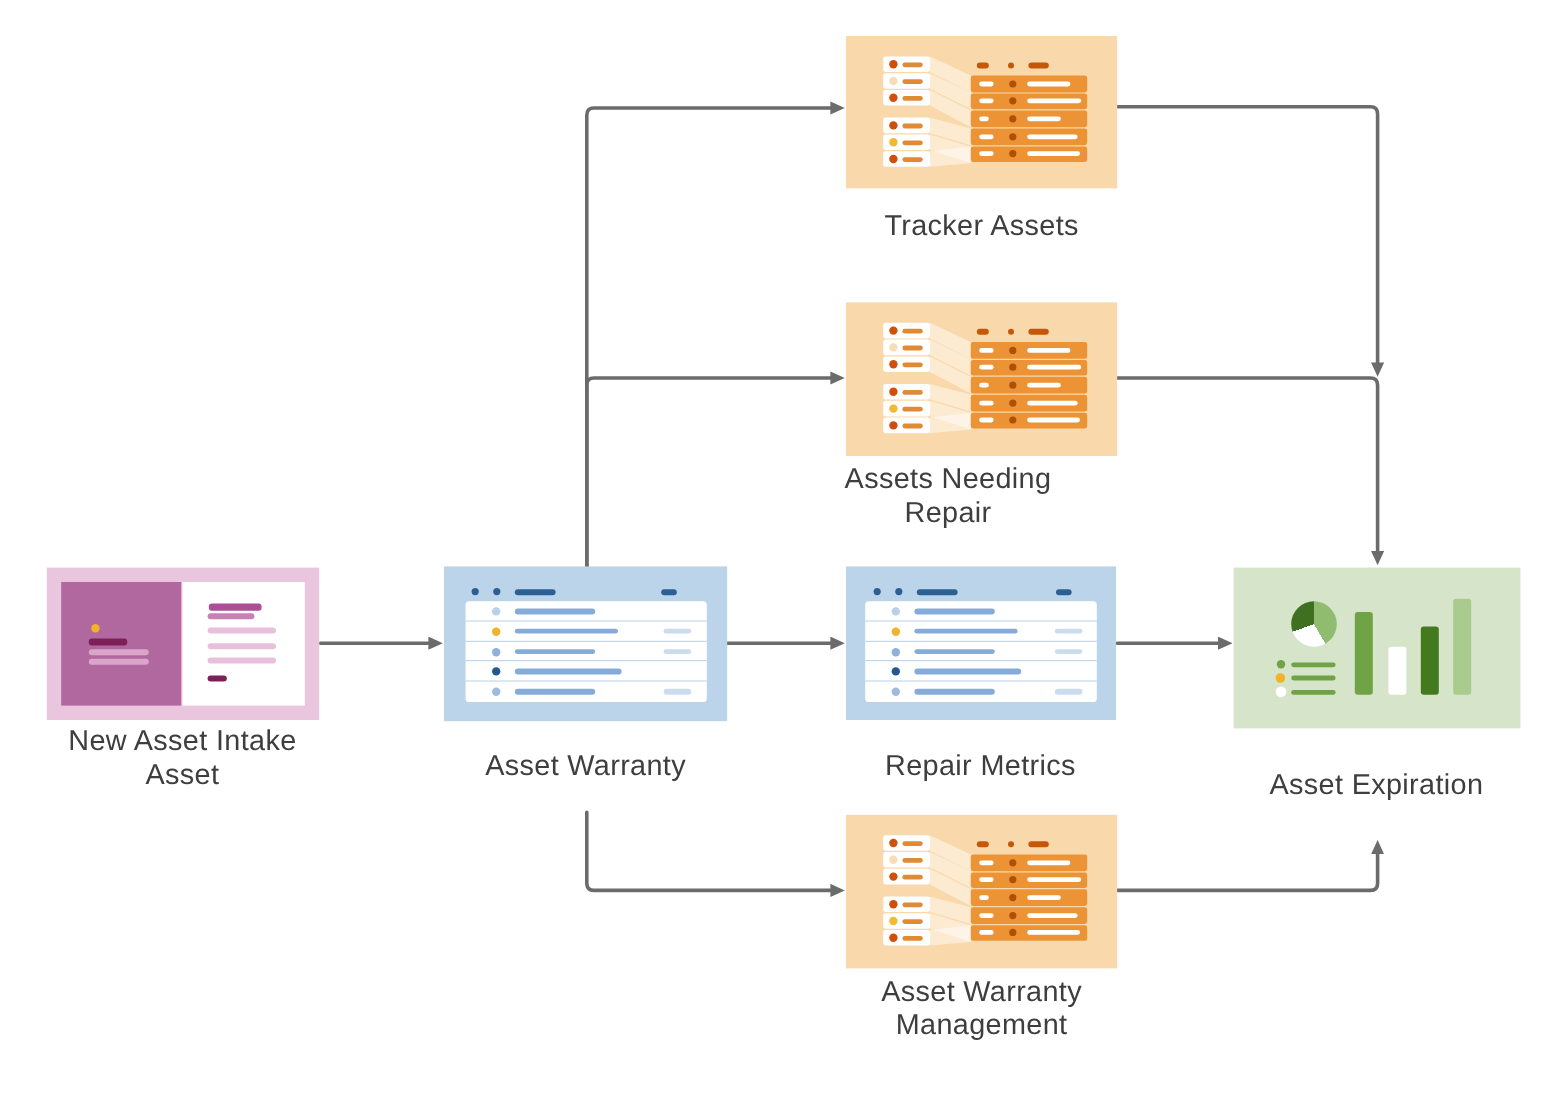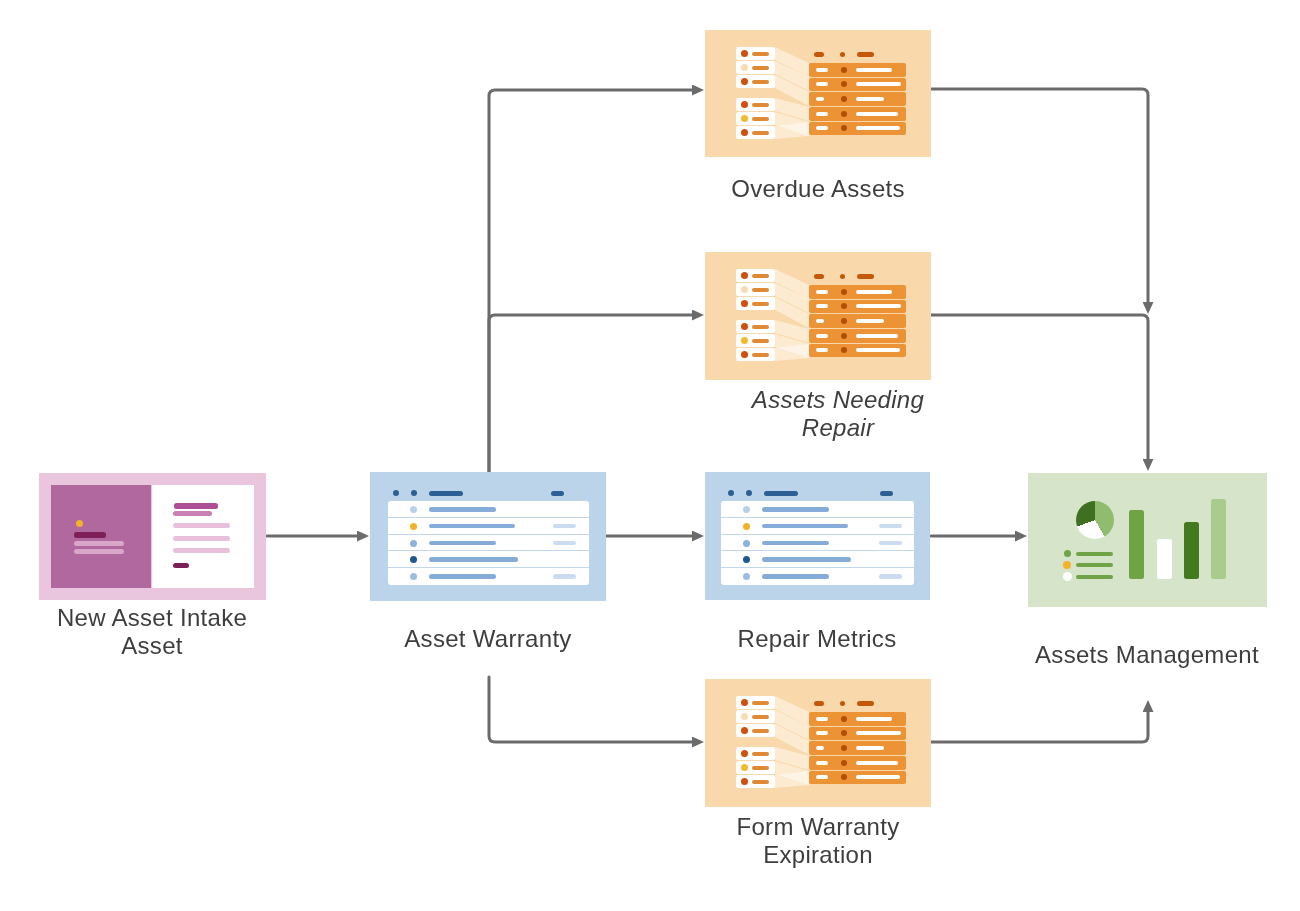--- a/index.html
+++ b/index.html
@@ -167,21 +167,21 @@
           <span class="bar" style="left:7px;top:4.8px;width:12px;height:4px;background:#ffffff;"></span>
           <span class="dot" style="left:32px;top:3.8px;width:6px;height:6px;background:#b14f06;"></span>
           <span class="bar" style="left:47px;top:4.8px;width:42px;height:4px;background:#ffffff;"></span>
         </div>
       <div class="o-table-row" style="top:91.7px;">
           <span class="bar" style="left:7px;top:4.8px;width:12px;height:4px;background:#ffffff;"></span>
           <span class="dot" style="left:32px;top:3.8px;width:6px;height:6px;background:#b14f06;"></span>
           <span class="bar" style="left:47px;top:4.8px;width:44px;height:4px;background:#ffffff;"></span>
         </div>
     </div>
-    <div class="label" style="left:698px;top:175px;width:240px;">Overdue Assets</div>
+    <div class="label" style="left:698px;top:175px;width:240px;">Tracker Assets</div>
   </div>
 
   <div class="node">
     <div class="card orange-card" style="left:705px;top:252px;width:226px;height:128px;">
       <svg class="abs" width="226" height="127" style="left:0;top:0;">
         <g fill="rgba(255,255,255,0.45)">
           <polygon points="70,17 70,30 104,47 104,33"></polygon>
           <polygon points="70,31 70,44 104,61 104,47"></polygon>
           <polygon points="70,45 70,58 104,76 104,62"></polygon>
           <polygon points="70,68 70,81 104,91 104,77"></polygon>
@@ -235,21 +235,21 @@
           <span class="bar" style="left:7px;top:4.8px;width:12px;height:4px;background:#ffffff;"></span>
           <span class="dot" style="left:32px;top:3.8px;width:6px;height:6px;background:#b14f06;"></span>
           <span class="bar" style="left:47px;top:4.8px;width:42px;height:4px;background:#ffffff;"></span>
         </div>
       <div class="o-table-row" style="top:91.7px;">
           <span class="bar" style="left:7px;top:4.8px;width:12px;height:4px;background:#ffffff;"></span>
           <span class="dot" style="left:32px;top:3.8px;width:6px;height:6px;background:#b14f06;"></span>
           <span class="bar" style="left:47px;top:4.8px;width:44px;height:4px;background:#ffffff;"></span>
         </div>
     </div>
-    <div class="label" style="left:738px;top:386px;width:200px;font-style:italic;">Assets Needing Repair</div>
+    <div class="label" style="left:690px;top:386px;width:200px;">Assets Needing Repair</div>
   </div>
 
   <div class="node">
     <div class="card blue-card" style="left:705px;top:472px;width:225px;height:128px;">
       <span class="dot" style="left:23px;top:18px;width:6px;height:6px;background:#2c5f94;"></span>
       <span class="dot" style="left:41px;top:18px;width:6px;height:6px;background:#2c5f94;"></span>
       <span class="bar" style="left:59px;top:19px;width:34px;height:5px;background:#2c5f94;"></span>
       <span class="bar" style="left:175px;top:19px;width:13px;height:5px;background:#2c5f94;"></span>
       <div class="blue-table" style="left:16px;top:29px;width:193px;height:84px;">
         <div class="blue-row">
@@ -338,33 +338,33 @@
           <span class="bar" style="left:7px;top:4.8px;width:12px;height:4px;background:#ffffff;"></span>
           <span class="dot" style="left:32px;top:3.8px;width:6px;height:6px;background:#b14f06;"></span>
           <span class="bar" style="left:47px;top:4.8px;width:42px;height:4px;background:#ffffff;"></span>
         </div>
       <div class="o-table-row" style="top:91.7px;">
           <span class="bar" style="left:7px;top:4.8px;width:12px;height:4px;background:#ffffff;"></span>
           <span class="dot" style="left:32px;top:3.8px;width:6px;height:6px;background:#b14f06;"></span>
           <span class="bar" style="left:47px;top:4.8px;width:44px;height:4px;background:#ffffff;"></span>
         </div>
     </div>
-    <div class="label" style="left:713px;top:813px;width:210px;">Form Warranty Expiration</div>
+    <div class="label" style="left:713px;top:813px;width:210px;">Asset Warranty Management</div>
   </div>
 
   <div class="node">
     <div class="card green-card" style="left:1028px;top:473px;width:239px;height:134px;">
       <div class="pie"></div>
       <span class="dot" style="left:36px;top:77px;width:7px;height:7px;background:#6fa345;"></span>
       <span class="bar" style="left:48px;top:79px;width:37px;height:4px;background:#6fa345;"></span>
       <span class="dot" style="left:35px;top:88px;width:8px;height:8px;background:#f2b32b;"></span>
       <span class="bar" style="left:48px;top:90px;width:37px;height:4px;background:#6fa345;"></span>
       <span class="dot" style="left:35px;top:99px;width:9px;height:9px;background:#ffffff;"></span>
       <span class="bar" style="left:48px;top:102px;width:37px;height:4px;background:#6fa345;"></span>
       <span class="bar" style="left:101px;top:37px;width:15px;height:69px;background:#6fa345;"></span>
       <span class="bar" style="left:129px;top:66px;width:15px;height:40px;background:#ffffff;"></span>
       <span class="bar" style="left:156px;top:49px;width:15px;height:57px;background:#447a1e;"></span>
       <span class="bar" style="left:183px;top:26px;width:15px;height:80px;background:#aacb8e;"></span>
     </div>
-    <div class="label" style="left:1017px;top:641px;width:260px;">Assets Management</div>
+    <div class="label" style="left:1017px;top:641px;width:260px;">Asset Expiration</div>
   </div>
 
 </div>
 
 </body></html>

